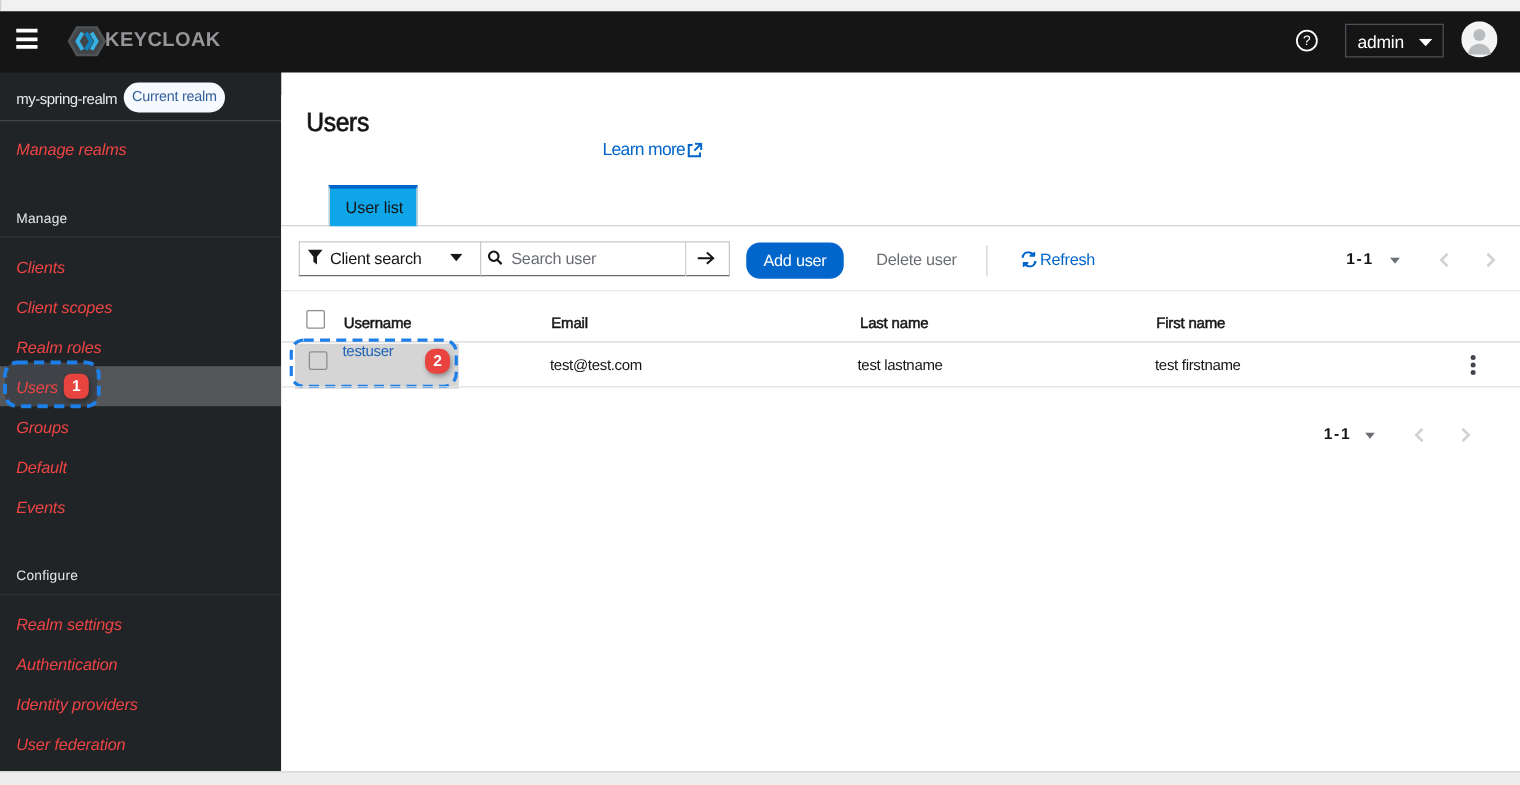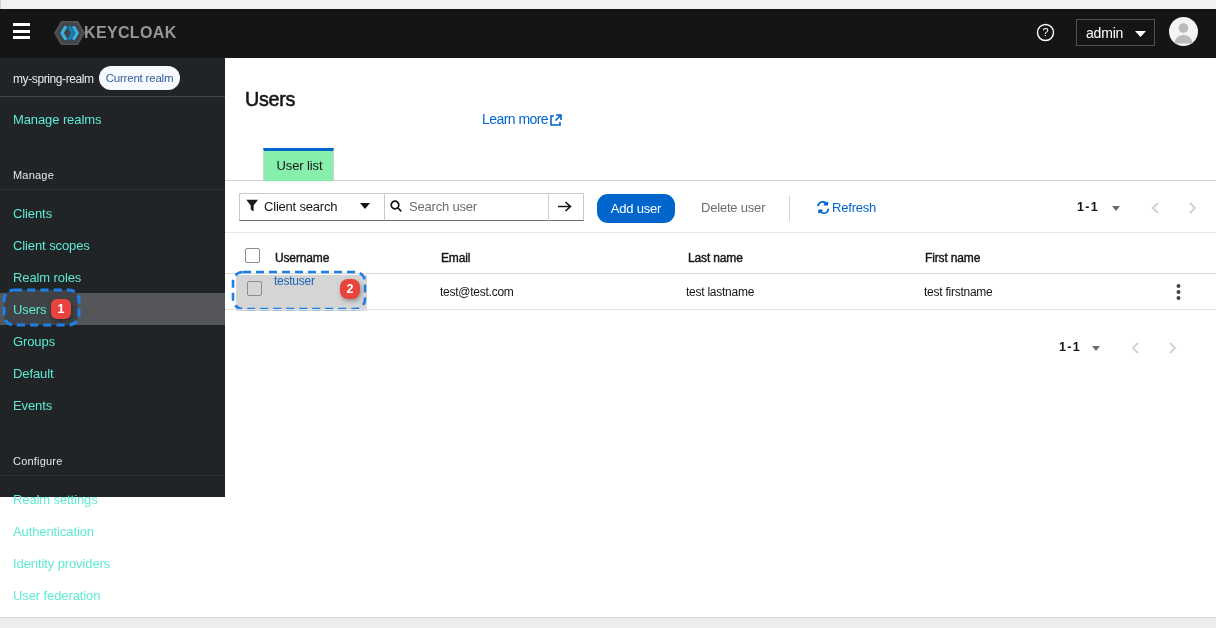--- a/index.html
+++ b/index.html
@@ -14,40 +14,40 @@
 
 #masthead { left:0; top:9px; width:1216px; height:67px; background:#151515; }
 .hbar { position:absolute; left:13px; width:17px; height:3px; background:#fff; }
 #logotext { left:84px; top:15px; font-size:16px; font-weight:bold; color:#949699; letter-spacing:0.35px; }
 #adminbox { left:1076px; top:10px; width:79px; height:27px; border:1px solid #4d5258; color:#fff; font-size:14px; }
 #admintext { left:9px; top:5px; letter-spacing:-0.2px; }
 #avatar { left:1169px; top:8px; }
 #helpicon { left:1036px; top:14px; }
 
 
-#sidebar { left:0; top:58px; width:225px; height:439px; background:#212427; color:#fff; }
-.navitem { position:absolute; left:13px; font-size:13px; color:#5eead4; white-space:nowrap; letter-spacing:-0.1px;}
+#sidebar { left:0; top:58px; width:225px; height:559px; background:#212427; color:#fff; }
+.navitem { position:absolute; left:13px; font-size:13px; color:#ef4444; white-space:nowrap; letter-spacing:-0.1px;font-style:italic;}
 .navlabel { position:absolute; left:13px; font-size:11px; color:#e6e6e6; letter-spacing:0.2px; white-space:nowrap; }
 #realmname { left:13px; top:14px; font-size:12px; letter-spacing:-0.4px; color:#e9e9e9; }
 #realmpill { left:99px; top:8px; width:81px; height:24px; background:#f6f9fd; border-radius:12px; color:#33609f; font-size:11.5px; letter-spacing:-0.2px; text-align:center; line-height:24px; }
 #realmdivider { left:0; top:38px; width:225px; height:1px; background:#42464a; }
 #usersrow { left:0; top:235px; width:225px; height:32px; background:#54565a; }
 #usersinner { left:4px; top:232px; width:74px; height:35px; background:#3f4246; border-radius:9px; }
 .redbadge { position:absolute; background:#e8433e; border-radius:6px; color:#fff; font-weight:bold; font-size:12.5px; text-align:center; box-shadow:1px 2px 4px rgba(0,0,0,0.35); }
 #badge1 { left:51px; top:241px; width:20px; height:20px; line-height:20px; }
 
 
 #main { left:225px; top:58px; width:991px; height:559px; background:#fff; color:#151515; }
 #h1users { left:20px; top:29px; font-size:21px; font-weight:normal; -webkit-text-stroke:0.55px #151515; letter-spacing:-0.3px; transform:scaleX(0.94); transform-origin:0 0; }
 #desc { left:20px; top:53.5px; font-size:14px; letter-spacing:-0.58px; }
 #learnmore { left:257px; top:53px; font-size:14px; color:#0066cc; letter-spacing:-0.55px; }
 
 
 #tabline { left:0; top:122px; width:991px; height:1px; background:#d2d2d2; }
-#tab { left:38px; top:90px; width:71px; height:33px; background:#86efac; border-left:1px solid #d2d2d2; border-right:1px solid #d2d2d2; border-top:3px solid #0066cc;text-decoration:underline; }
+#tab { left:38px; top:90px; width:71px; height:33px; background:#0ea5e9; border-left:1px solid #d2d2d2; border-right:1px solid #d2d2d2; border-top:3px solid #0066cc;text-decoration:underline; }
 #tabtext { left:0; top:7px; width:71px; text-align:center; font-size:13px; letter-spacing:-0.1px; }
 
 
 .ctrl { position:absolute; border:1px solid #c8cacc; border-bottom-color:#6a6e73; background:#fff; }
 #filterbox { left:14px; top:135px; width:146px; height:28px; }
 #filtertext { left:39px; top:141px; font-size:13px; letter-spacing:-0.2px; }
 #searchbox { left:159px; top:135px; width:200px; height:28px; }
 #searchph { left:184px; top:141px; font-size:13px; color:#6a6e73; letter-spacing:-0.2px; }
 #arrowdiv { left:323px; top:135px; width:1px; height:28px; background:#cfcfcf; }
 #adduser { left:372px; top:136px; width:78px; height:29px; background:#0066cc; border-radius:11px; color:#fff; font-size:13px; text-align:center; line-height:29px; letter-spacing:-0.2px; }

